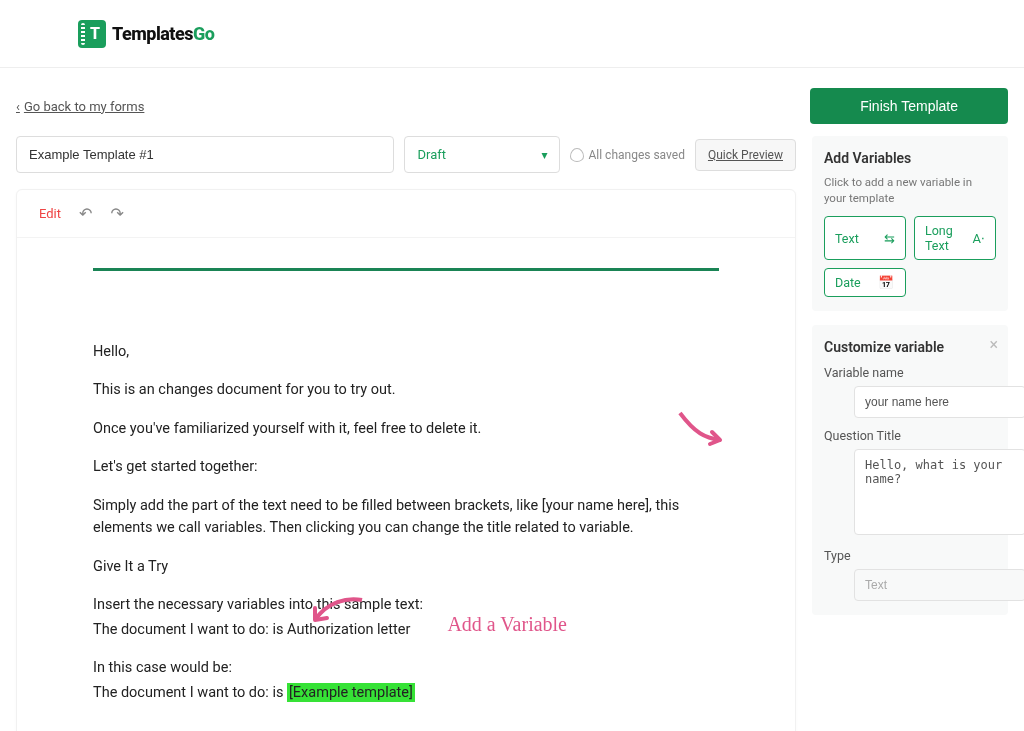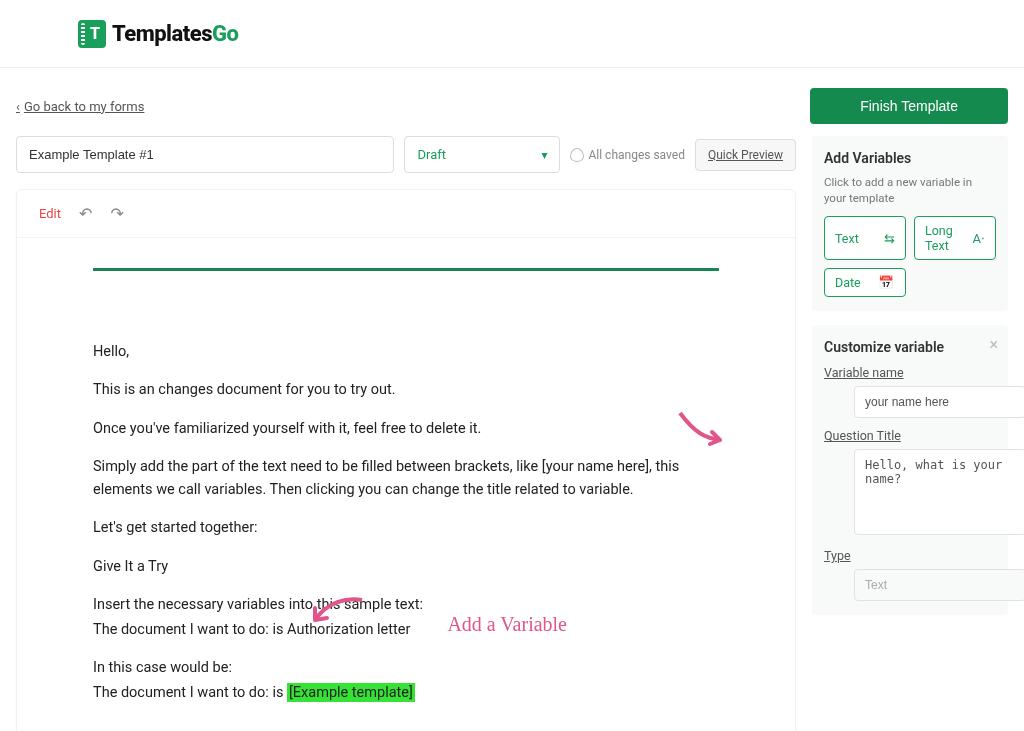--- a/index.html
+++ b/index.html
@@ -42,21 +42,21 @@
     background: repeating-linear-gradient(#fff 0 2px, #1a9e5c 2px 4px);
     border-radius:2px;
   }
   .logo-mark span {
     color:#fff;
     font-weight:800;
     font-size:16px;
     margin-left:6px;
   }
   .logo-text {
-    font-size: 22px;
+    font-size: 18px;
     font-weight: 800;
     letter-spacing: -0.5px;
     color:#111;
   }
   .logo-text .go { color:#1a9e5c; }
 
   
   .action-row {
     display:flex;
     justify-content: space-between;
@@ -225,21 +225,20 @@
     position:absolute;
     top:10px; right:10px;
     color:#bbb;
     font-size:16px;
     cursor:pointer;
   }
   .field-label {
     font-size:12.5px;
     color:#555;
     margin:10px 0 6px 0;
-    text-decoration:underline;
   }
   .text-input, .textarea-input, .type-input {
     width:100%;
     border:1px solid #e2e2e2;
     border-radius:4px;
     background:#fff;
     padding:8px 10px;
     font-size:12px;
     color:#555;
     margin-left:30px;
@@ -319,22 +318,22 @@
       <div class="editor-toolbar">
         <span class="tool-edit">Edit</span>
         <span class="tool-icon">↶</span>
         <span class="tool-icon">↷</span>
       </div>
       <div class="doc-body">
         <hr class="doc-hr">
         <p>Hello,</p>
         <p>This is an changes document for you to try out.</p>
         <p>Once you've familiarized yourself with it, feel free to delete it.</p>
+        <p>Let's get started together:</p>
         <p>Simply add the part of the text need to be filled between brackets, like [your name here], this elements we call variables.  Then clicking you can change the title related to variable.</p>
-        <p>Let's get started together:</p>
         <p>Give It a Try</p>
         <p class="tight">Insert the necessary variables into this sample text:</p>
         <p>The document I want to do: is Authorization letter</p>
         <p class="tight">In this case would be:</p>
         <p>
           <span>The document I want to do: is </span><span class="highlight">[Example template] </span>
         </p>
 
         <svg class="arrow1" width="50" height="40">
           <path d="M5 5 C 20 25, 30 30, 45 32" stroke="#e0558a" stroke-width="4" fill="none"></path>

